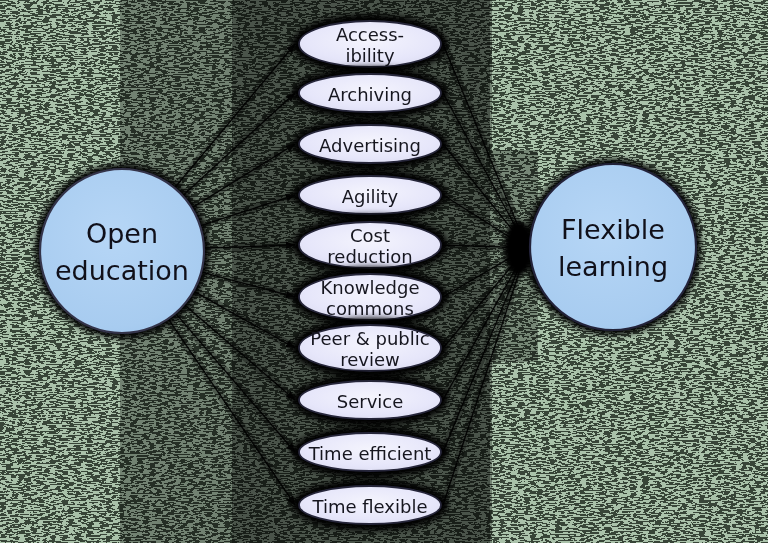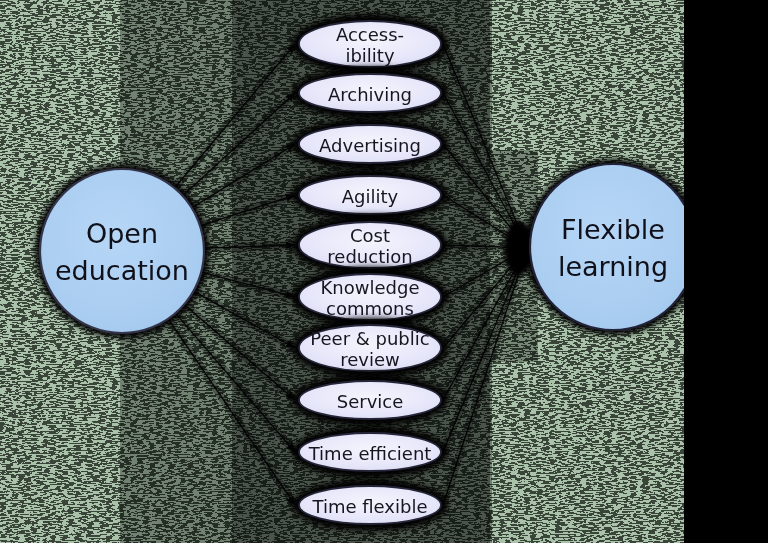--- a/index.html
+++ b/index.html
@@ -1,18 +1,18 @@
 <!DOCTYPE html>
 <html><head>
 <meta charset="utf-8">
 <style>
   html, body { margin: 0; padding: 0; background: #000; }
   .stage {
     position: relative;
-    width: 684px; height: 543px;
+    width: 768px; height: 543px;
     overflow: hidden;
     background: #0b0f0b;
     font-family: "DejaVu Sans", "Liberation Sans", sans-serif;
   }
   svg text, svg tspan {
     dominant-baseline: central;
     text-anchor: middle;
     font-family: "DejaVu Sans", "Liberation Sans", sans-serif;
   }
   .item-label { font-size: 18px; fill: #16161f; }

